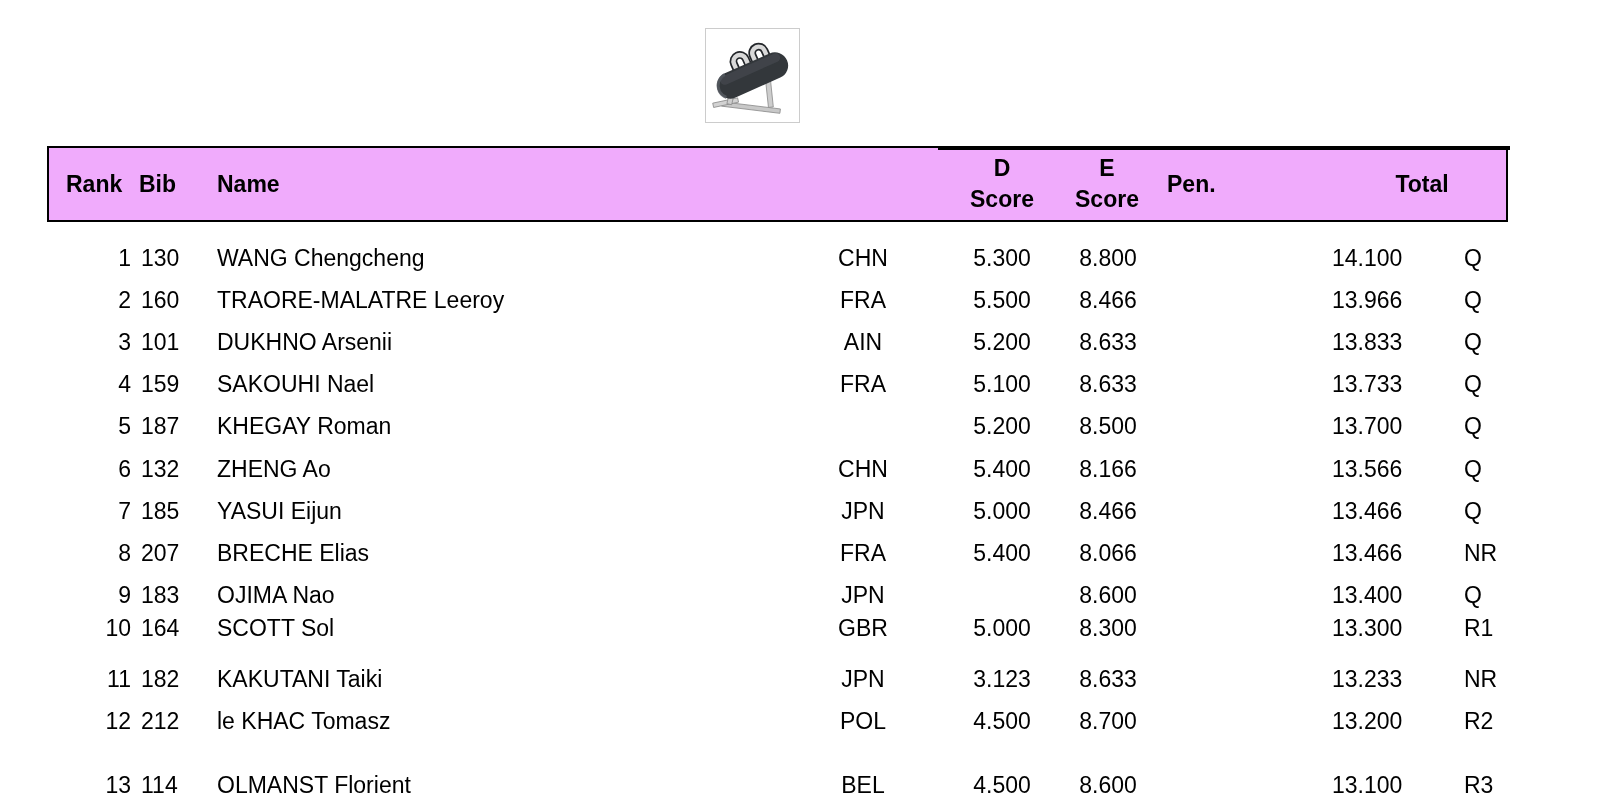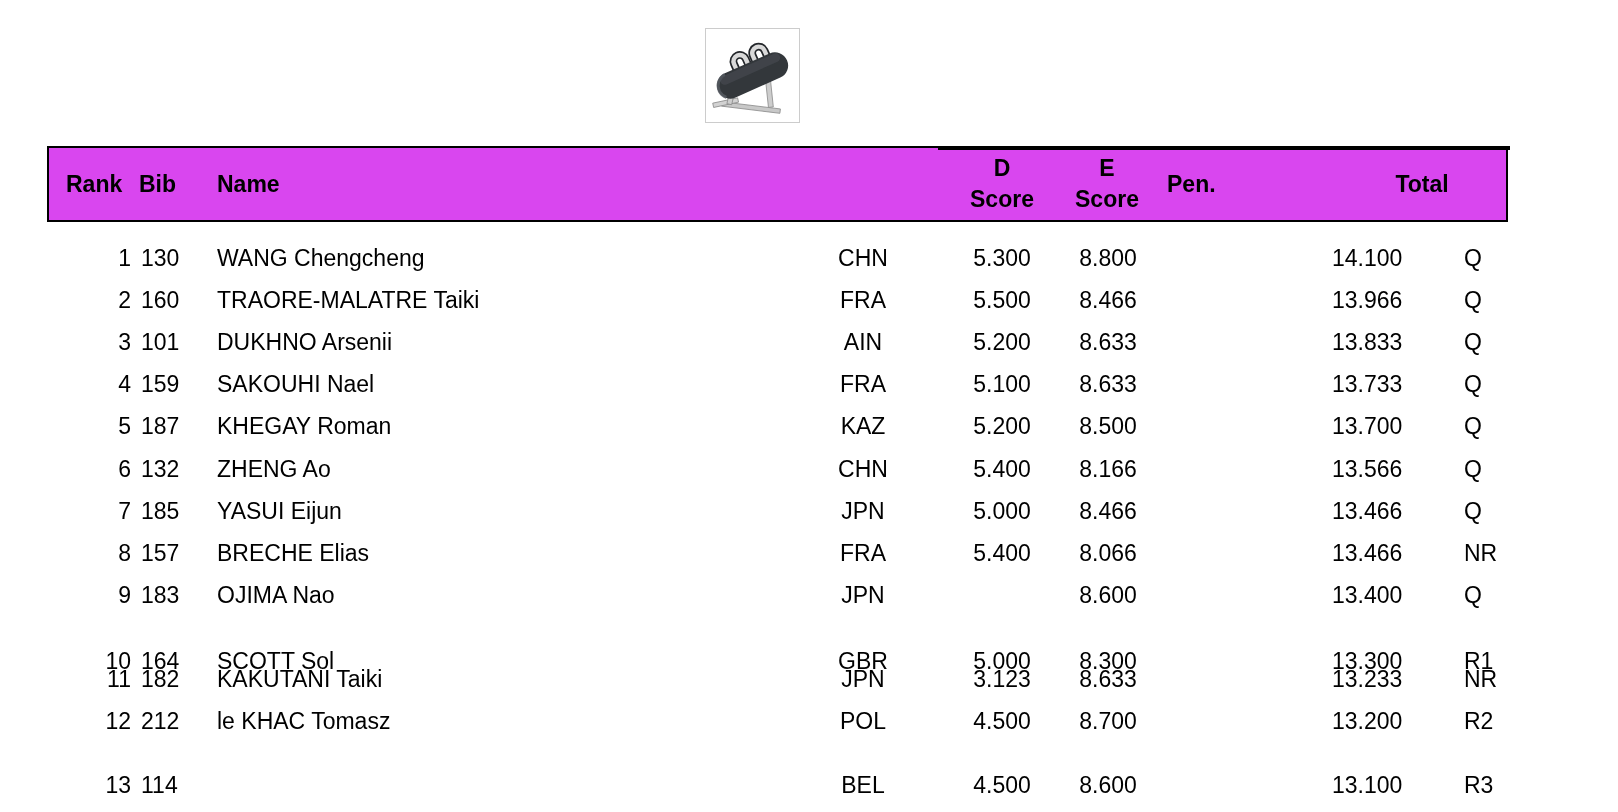--- a/index.html
+++ b/index.html
@@ -30,21 +30,21 @@
 
   
   .header-box {
     position: absolute;
     left: 47px;
     top: 146px;
     width: 1461px;
     height: 76px;
     box-sizing: border-box;
     border: 2px solid #000000;
-    background: #d946ef;
+    background: #f0abfc;
   }
   .hdr-heavy-rule {
     position: absolute;
     left: 889px;
     top: -2px;
     width: 572px;
     height: 4px;
     background: #000000;
   }
   .h {
@@ -150,21 +150,21 @@
     <span class="c c-d">5.300</span>
     <span class="c c-e">8.800</span>
     <span class="c c-pen"></span>
     <span class="c c-total">14.100</span>
     <span class="c c-qual">Q</span>
   </div>
 
   <div class="row" style="top: 279.1px;">
     <span class="c c-rank">2</span>
     <span class="c c-bib">160</span>
-    <span class="c c-name">TRAORE-MALATRE Taiki</span>
+    <span class="c c-name">TRAORE-MALATRE Leeroy</span>
     <span class="c c-noc">FRA</span>
     <span class="c c-d">5.500</span>
     <span class="c c-e">8.466</span>
     <span class="c c-pen"></span>
     <span class="c c-total">13.966</span>
     <span class="c c-qual">Q</span>
   </div>
 
   <div class="row" style="top: 321.2px;">
     <span class="c c-rank">3</span>
@@ -187,21 +187,20 @@
     <span class="c c-e">8.633</span>
     <span class="c c-pen"></span>
     <span class="c c-total">13.733</span>
     <span class="c c-qual">Q</span>
   </div>
 
   <div class="row" style="top: 405.4px;">
     <span class="c c-rank">5</span>
     <span class="c c-bib">187</span>
     <span class="c c-name">KHEGAY Roman</span>
-    <span class="c c-noc">KAZ</span>
     <span class="c c-d">5.200</span>
     <span class="c c-e">8.500</span>
     <span class="c c-pen"></span>
     <span class="c c-total">13.700</span>
     <span class="c c-qual">Q</span>
   </div>
 
   <div class="row" style="top: 447.5px;">
     <span class="c c-rank">6</span>
     <span class="c c-bib">132</span>
@@ -221,42 +220,42 @@
     <span class="c c-noc">JPN</span>
     <span class="c c-d">5.000</span>
     <span class="c c-e">8.466</span>
     <span class="c c-pen"></span>
     <span class="c c-total">13.466</span>
     <span class="c c-qual">Q</span>
   </div>
 
   <div class="row" style="top: 531.7px;">
     <span class="c c-rank">8</span>
-    <span class="c c-bib">157</span>
+    <span class="c c-bib">207</span>
     <span class="c c-name">BRECHE Elias</span>
     <span class="c c-noc">FRA</span>
     <span class="c c-d">5.400</span>
     <span class="c c-e">8.066</span>
     <span class="c c-pen"></span>
     <span class="c c-total">13.466</span>
     <span class="c c-qual">NR</span>
   </div>
 
   <div class="row" style="top: 573.8px;">
     <span class="c c-rank">9</span>
     <span class="c c-bib">183</span>
     <span class="c c-name">OJIMA Nao</span>
     <span class="c c-noc">JPN</span>
     <span class="c c-e">8.600</span>
     <span class="c c-pen"></span>
     <span class="c c-total">13.400</span>
     <span class="c c-qual">Q</span>
   </div>
 
-  <div class="row" style="top: 640px;">
+  <div class="row" style="top: 607px;">
     <span class="c c-rank">10</span>
     <span class="c c-bib">164</span>
     <span class="c c-name">SCOTT Sol</span>
     <span class="c c-noc">GBR</span>
     <span class="c c-d">5.000</span>
     <span class="c c-e">8.300</span>
     <span class="c c-pen"></span>
     <span class="c c-total">13.300</span>
     <span class="c c-qual">R1</span>
   </div>
@@ -281,20 +280,21 @@
     <span class="c c-d">4.500</span>
     <span class="c c-e">8.700</span>
     <span class="c c-pen"></span>
     <span class="c c-total">13.200</span>
     <span class="c c-qual">R2</span>
   </div>
 
   <div class="row" style="top: 764px;">
     <span class="c c-rank">13</span>
     <span class="c c-bib">114</span>
+    <span class="c c-name">OLMANST Florient</span>
     <span class="c c-noc">BEL</span>
     <span class="c c-d">4.500</span>
     <span class="c c-e">8.600</span>
     <span class="c c-pen"></span>
     <span class="c c-total">13.100</span>
     <span class="c c-qual">R3</span>
   </div>
 </div>
 
 </body></html>

